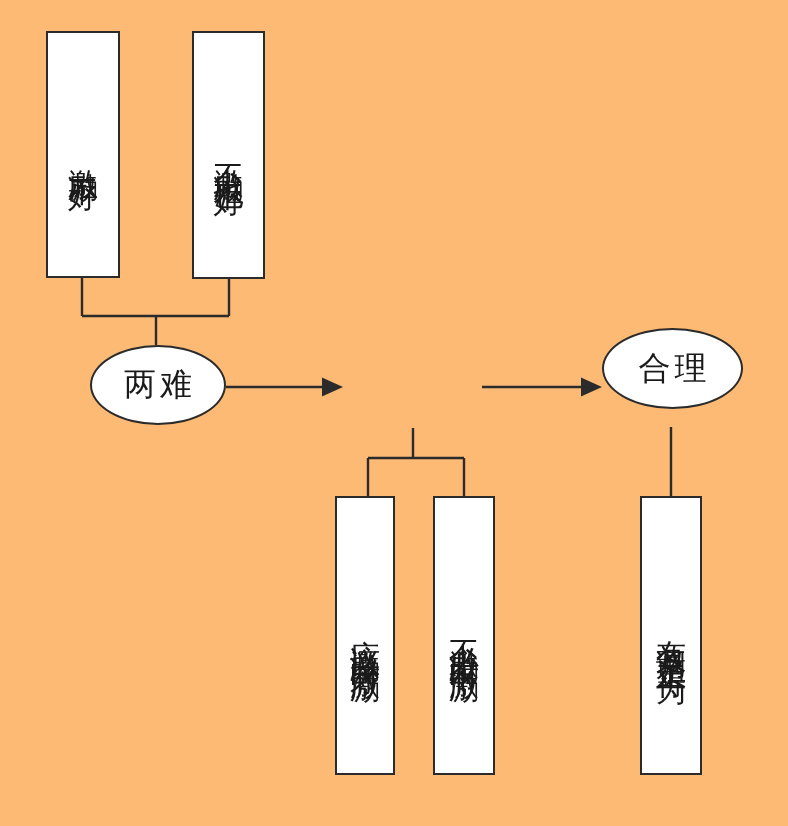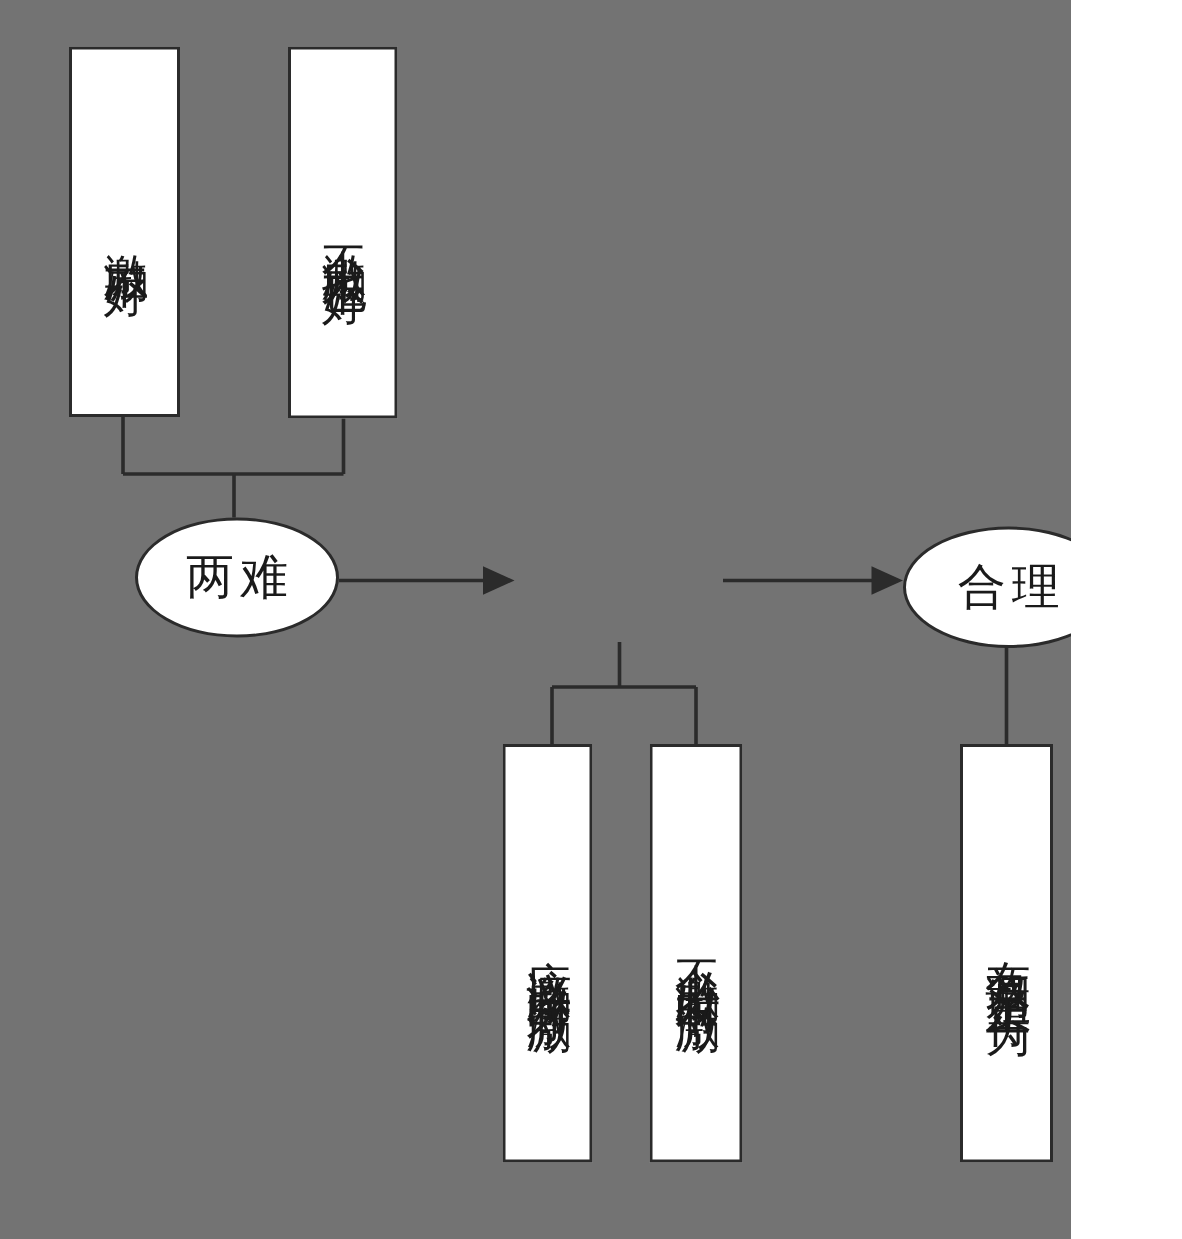--- a/index.html
+++ b/index.html
@@ -2,23 +2,23 @@
 <html><head>
 <meta charset="utf-8">
 <style>
   html, body {
     margin: 0;
     padding: 0;
     background: #ffffff;
   }
   .canvas {
     position: relative;
-    width: 714px;
+    width: 788px;
     height: 826px;
-    background: #737373;
+    background: #fdba74;
     font-family: "DejaVu Serif", "Liberation Serif", serif;
     color: #1a1a1a;
     overflow: hidden;
   }
   svg.connectors {
     position: absolute;
     left: 0;
     top: 0;
     width: 788px;
     height: 826px;
@@ -49,21 +49,21 @@
     letter-spacing: 4px;
     padding-left: 4px; 
     white-space: nowrap;
   }
   
   .box-a { left: 46px;  top: 31px;  width: 74px; height: 247px; }
   .box-b { left: 192px; top: 31px;  width: 73px; height: 248px; }
   
   .ell-1 { left: 90px;  top: 345px; width: 136px; height: 80px; }
   .ell-2 { left: 344px; top: 345px; width: 138px; height: 83px; }
-  .ell-3 { left: 602px; top: 351px; width: 141px; height: 81px; align-items: center; }
+  .ell-3 { left: 602px; top: 328px; width: 141px; height: 81px; align-items: center; }
   
   .box-c { left: 335px; top: 496px; width: 60px; height: 279px; }
   .box-d { left: 433px; top: 496px; width: 62px; height: 279px; }
   .box-e { left: 640px; top: 496px; width: 62px; height: 279px; }
 </style>
 </head>
 <body>
 
 <div class="canvas">
 

